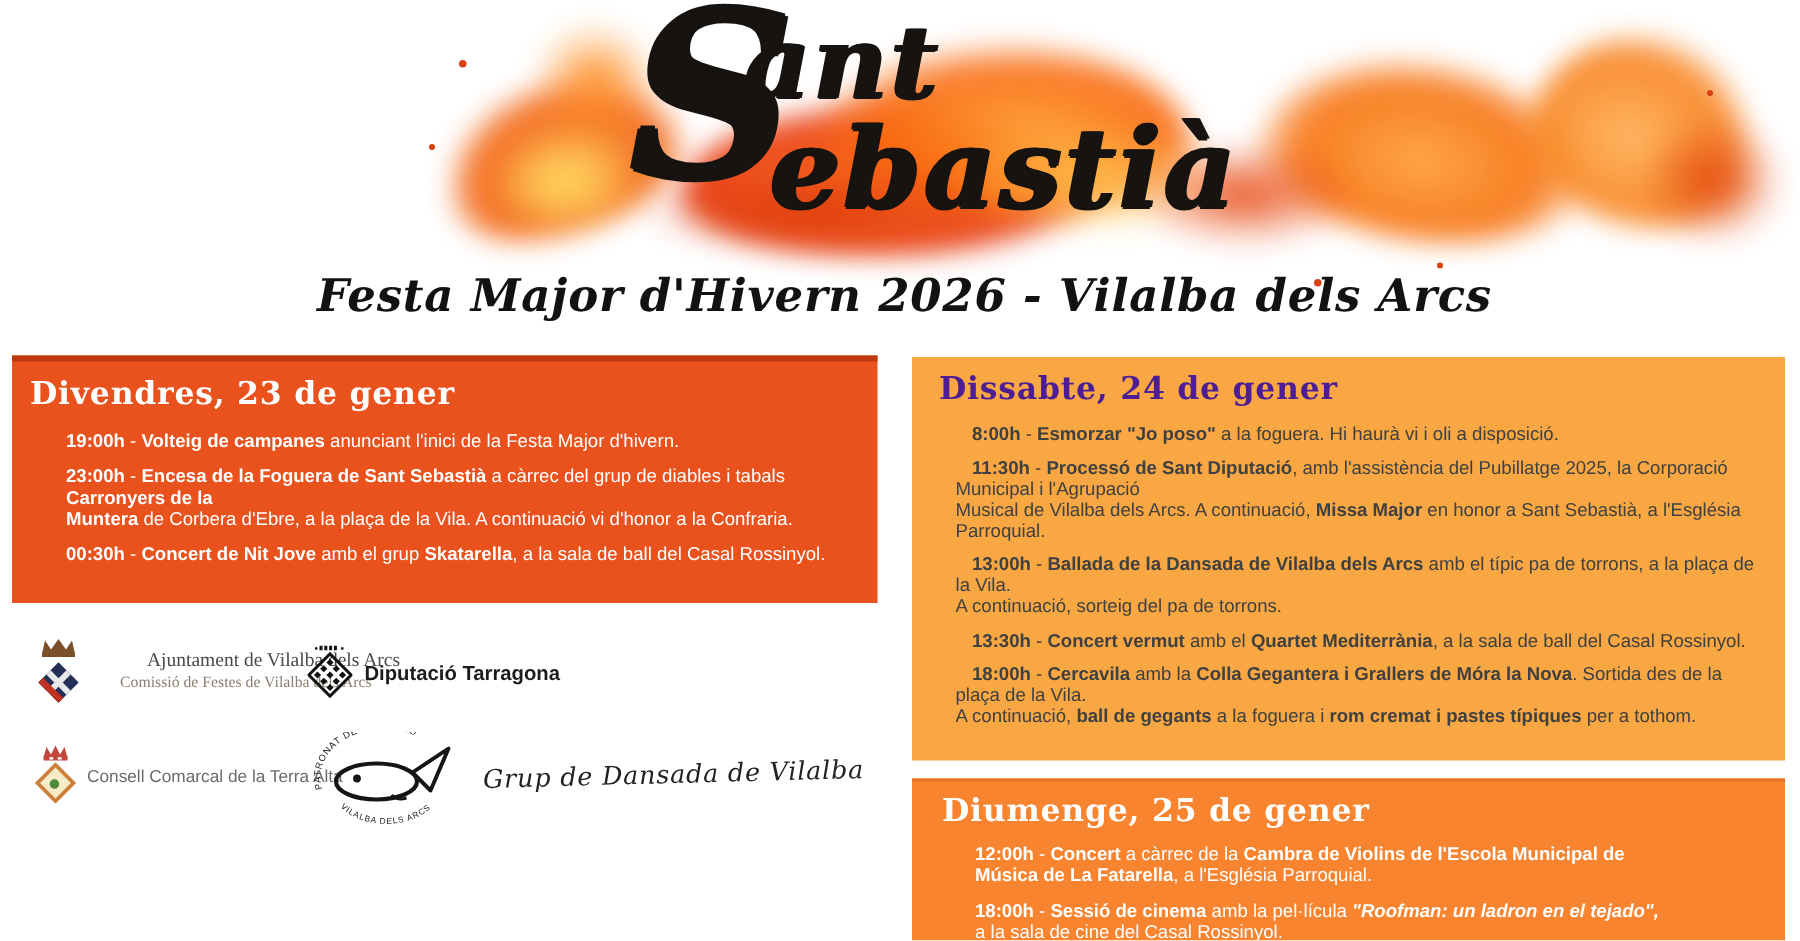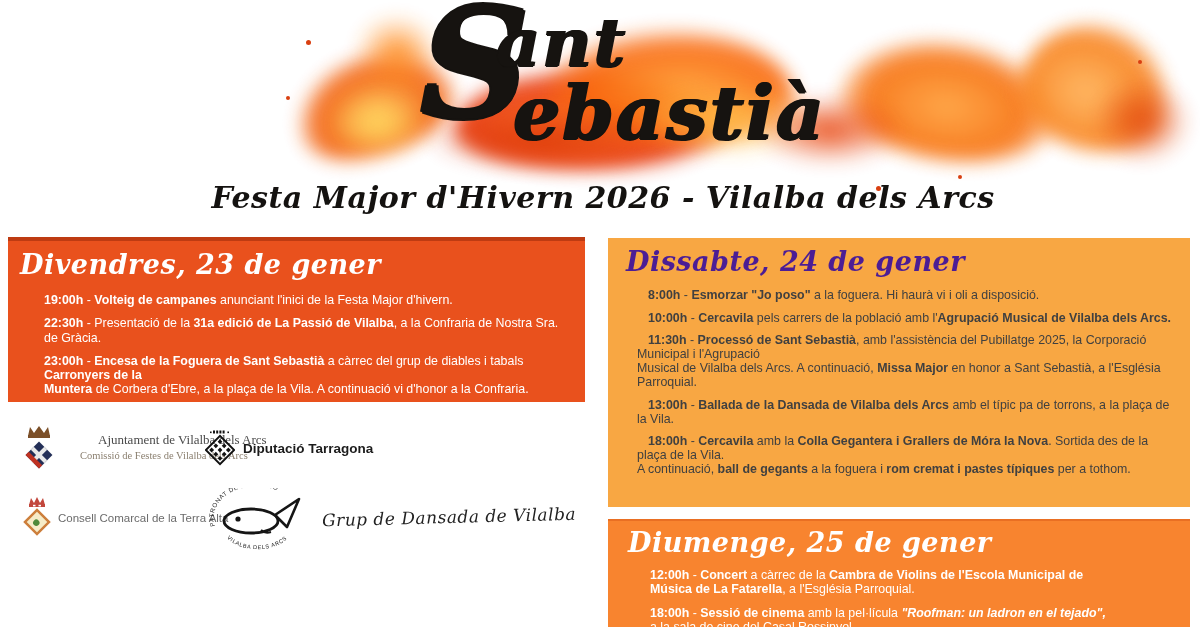--- a/index.html
+++ b/index.html
@@ -38,22 +38,22 @@
   .t-ant   { position:absolute; left:496px; top:8px;  font-size:68px; line-height:1;
              text-shadow:1.5px 0 #161310,-1px 0 #161310,0 1px #161310; letter-spacing:2px; }
   .t-ebas  { position:absolute; left:513px; top:76px; font-size:74px; line-height:1;
              text-shadow:1.5px 0 #161310,-1px 0 #161310,0 1px #161310; letter-spacing:2px;text-align:center; }
   .subtitle { position:absolute; left:0; top:180px; width:1200px; text-align:center; padding-right:34px;
               font-family:"DejaVu Serif","Liberation Serif",serif; font-style:italic; font-weight:bold;
               font-size:30px; color:#141210; letter-spacing:.5px;padding-left:40px; }
 
   
   .panel { position:absolute; overflow:hidden; }
-  .panel-heading { font-family:"DejaVu Serif","Liberation Serif",serif; font-style:italic; font-weight:bold;
-                   font-size:27px; letter-spacing:.5px; }
+  .panel-heading { font-family:"DejaVu Serif","Liberation Serif",serif; font-weight:bold;
+                   font-size:21px; letter-spacing:.5px; }
   .items { }
   .item { font-size:12.4px; line-height:14.3px; margin-bottom:9px; }
   .item .b { font-weight:700; }
   .item .i { font-style:italic; }
 
   .panel-friday { left:8px; top:237px; width:577px; height:165px; background:#E9511D;
                   border-top:4px solid #BE3B12; color:#ffffff; padding:8px 14px 0 12px; }
   .panel-friday .panel-heading { color:#ffffff; margin-bottom:13px; }
   .panel-friday .items { padding-left:24px;margin-top:11px; }
 
@@ -107,33 +107,32 @@
       <span class="t-ant">ant</span>
       <span class="t-ebas">ebastià</span>
     </div>
     <div class="subtitle">Festa Major d'Hivern 2026 - Vilalba dels Arcs</div>
   </div>
 
   <div class="panel panel-friday">
     <div class="panel-heading">Divendres, 23 de gener</div>
     <div class="items">
         <p class="item"><span class="b">19:00h</span><span> - </span><span class="b">Volteig de campanes</span><span> anunciant l'inici de la Festa Major d'hivern.</span></p>
-        <p class="item"><span class="b">22:30h</span><span> - Presentació de la </span><span class="b">31a edició de La Passió de Vilalba</span><span>, a la Confraria de Nostra Sra. de Gràcia.</span></p>
         <p class="item"><span class="b">23:00h</span><span> - </span><span class="b">Encesa de la Foguera de Sant Sebastià</span><span> a càrrec del grup de diables i tabals </span><span class="b">Carronyers de la</span><br><span class="b">Muntera</span><span> de Corbera d'Ebre, a la plaça de la Vila. A continuació vi d'honor a la Confraria.</span></p>
         <p class="item"><span class="b">00:30h</span><span> - </span><span class="b">Concert de Nit Jove</span><span> amb el grup </span><span class="b">Skatarella</span><span>, a la sala de ball del Casal Rossinyol.</span><br></p>
       </div>
   </div>
 
   <div class="panel panel-saturday">
     <div class="panel-heading">Dissabte, 24 de gener</div>
     <div class="items">
         <p class="item"><span class="b">8:00h</span><span> - </span><span class="b">Esmorzar "Jo poso"</span><span> a la foguera. Hi haurà vi i oli a disposició.</span></p>
-        <p class="item"><span class="b">10:00h</span><span> - </span><span class="b">Cercavila</span><span> pels carrers de la població amb l'</span><span class="b">Agrupació Musical de Vilalba dels Arcs.</span></p>
-        <p class="item"><span class="b">11:30h</span><span> - </span><span class="b">Processó de Sant Sebastià</span><span>, amb l'assistència del Pubillatge 2025, la Corporació Municipal i l'Agrupació</span><br><span>Musical de Vilalba dels Arcs. A continuació, </span><span class="b">Missa Major</span><span> en honor a Sant Sebastià, a l'Església Parroquial.</span></p>
-        <p class="item"><span class="b">13:00h</span><span> - </span><span class="b">Ballada de la Dansada de Vilalba dels Arcs</span><span> amb el típic pa de torrons, a la plaça de la Vila.</span><br></p>
+        <p class="item"><span class="b">11:30h</span><span> - </span><span class="b">Processó de Sant Diputació</span><span>, amb l'assistència del Pubillatge 2025, la Corporació Municipal i l'Agrupació</span><br><span>Musical de Vilalba dels Arcs. A continuació, </span><span class="b">Missa Major</span><span> en honor a Sant Sebastià, a l'Església Parroquial.</span></p>
+        <p class="item"><span class="b">13:00h</span><span> - </span><span class="b">Ballada de la Dansada de Vilalba dels Arcs</span><span> amb el típic pa de torrons, a la plaça de la Vila.</span><br><span>A continuació, sorteig del pa de torrons.</span></p>
+        <p class="item"><span class="b">13:30h</span><span> - </span><span class="b">Concert vermut</span><span> amb el </span><span class="b">Quartet Mediterrània</span><span>, a la sala de ball del Casal Rossinyol.</span></p>
         <p class="item"><span class="b">18:00h</span><span> - </span><span class="b">Cercavila</span><span> amb la </span><span class="b">Colla Gegantera i Grallers de Móra la Nova</span><span>. Sortida des de la plaça de la Vila.</span><br><span>A continuació, </span><span class="b">ball de gegants</span><span> a la foguera i </span><span class="b">rom cremat i pastes típiques</span><span> per a tothom.</span></p>
       </div>
   </div>
 
   <div class="panel panel-sunday">
     <div class="panel-heading">Diumenge, 25 de gener</div>
     <div class="items">
         <p class="item"><span class="b">12:00h</span><span> - </span><span class="b">Concert</span><span> a càrrec de la </span><span class="b">Cambra de Violins de l'Escola Municipal de</span><br><span class="b">Música de La Fatarella</span><span>, a l'Església Parroquial.</span></p>
         <p class="item"><span class="b">18:00h</span><span> - </span><span class="b">Sessió de cinema</span><span> amb la pel·lícula </span><span class="b i">"Roofman: un ladron en el tejado",</span><br><span>a la sala de cine del Casal Rossinyol.</span></p>
       </div>

